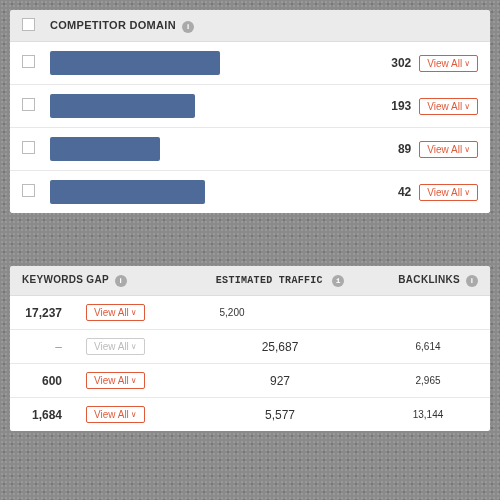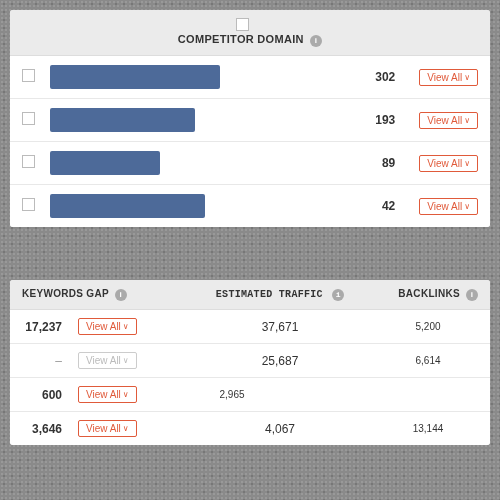--- a/index.html
+++ b/index.html
@@ -36,21 +36,20 @@
     .table-header {
       display: flex;
       align-items: center;
       padding: 8px 12px;
       background: #ebebeb;
       border-bottom: 1px solid #ddd;
       font-size: 11px;
       font-weight: 700;
       color: #333;
       letter-spacing: 0.3px;
-      flex-direction: column;
     }
 
     .col-check {
       width: 28px;
       flex-shrink: 0;
     }
 
     .col-domain {
       flex: 1;
     }
@@ -111,21 +110,21 @@
       height: 24px;
       background: #4d6a99;
       border-radius: 2px;
     }
 
     .row-keywords {
       width: 180px;
       display: flex;
       align-items: center;
       justify-content: flex-end;
-      gap: 24px;
+      gap: 8px;
       font-size: 12px;
       font-weight: 600;
       color: #333;
     }
 
     .view-all-btn {
       border: 1px solid #e05a3a;
       color: #e05a3a;
       background: white;
       font-size: 10px;
@@ -189,21 +188,21 @@
 
     .bottom-row:last-child {
       border-bottom: none;
     }
 
     .cell-gap {
       width: 160px;
       flex-shrink: 0;
       display: flex;
       align-items: center;
-      gap: 16px;
+      gap: 24px;
     }
 
     .cell-gap-number {
       font-size: 12px;
       font-weight: 600;
       min-width: 40px;
       text-align: right;
     }
 
     .cell-traffic {
@@ -337,23 +336,20 @@
   </div>
 
   <div class="bottom-row">
     <div class="cell-gap">
       <span class="cell-gap-number">17,237</span>
       <button class="view-all-btn">
         <span>View All</span>
         <span class="chevron">∨</span>
       </button>
     </div>
-    <div class="cell-traffic">
-      <span>37,671</span>
-    </div>
     <div class="cell-backlinks">
       <span>5,200</span>
     </div>
   </div>
 
   <div class="bottom-row">
     <div class="cell-gap">
       <span class="cell-gap-number dash">–</span>
       <button class="view-all-btn-disabled">
         <span>View All</span>
@@ -369,33 +365,36 @@
   </div>
 
   <div class="bottom-row">
     <div class="cell-gap">
       <span class="cell-gap-number">600</span>
       <button class="view-all-btn">
         <span>View All</span>
         <span class="chevron">∨</span>
       </button>
     </div>
+    <div class="cell-traffic">
+      <span>927</span>
+    </div>
     <div class="cell-backlinks">
       <span>2,965</span>
     </div>
   </div>
 
   <div class="bottom-row">
     <div class="cell-gap">
-      <span class="cell-gap-number">3,646</span>
+      <span class="cell-gap-number">1,684</span>
       <button class="view-all-btn">
         <span>View All</span>
         <span class="chevron">∨</span>
       </button>
     </div>
     <div class="cell-traffic">
-      <span>4,067</span>
+      <span>5,577</span>
     </div>
     <div class="cell-backlinks">
       <span>13,144</span>
     </div>
   </div>
 </div>
 
 </body></html>

